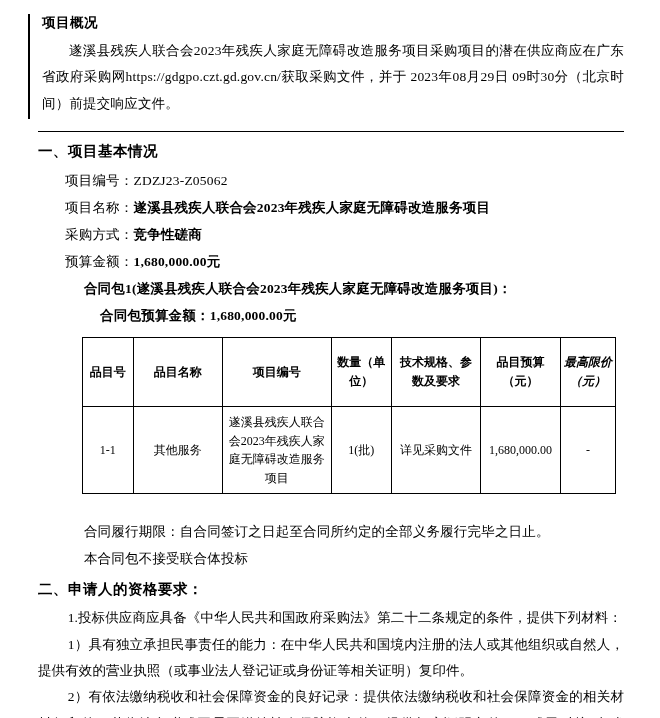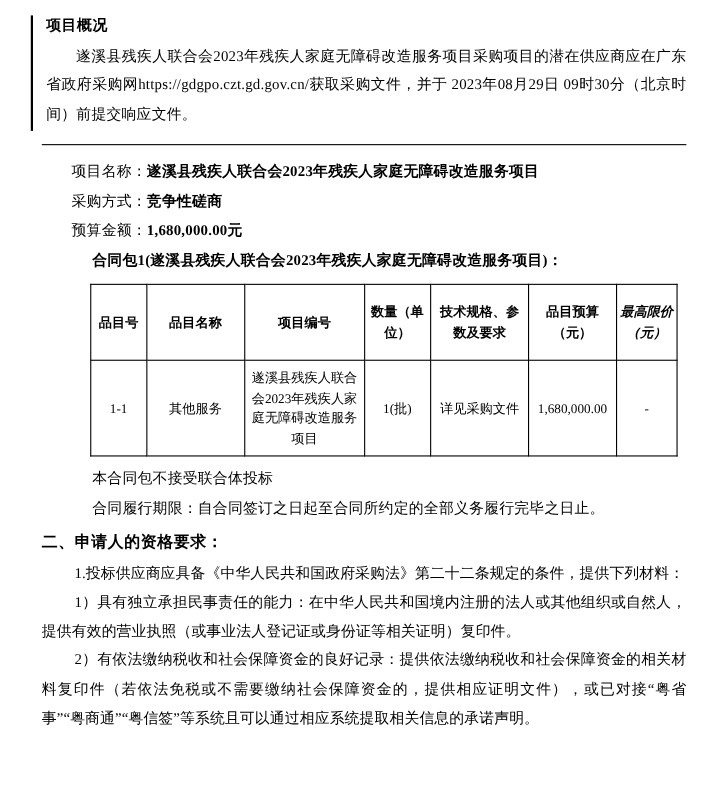--- a/index.html
+++ b/index.html
@@ -75,21 +75,21 @@
     letter-spacing: 0.2px;
   }
   .field-line b { font-weight: bold; }
   .indent3 { padding-left: 3.4em; }
   .indent4 { padding-left: 4.6em; }
 
   
   .tbl-wrap {
     padding-left: 3.4em;
     padding-right: 8px;
-    margin: 8px 0 6px 0;
+    margin: 8px 0 24px 0;
   }
   table.goods {
     border-collapse: collapse;
     width: 100%;
     table-layout: fixed;
   }
   table.goods th, table.goods td {
     border: 1px solid #000;
     font-size: 12px;
     text-align: center;
@@ -129,33 +129,40 @@
 <div class="page">
   <div class="content">
 
     <div class="overview-block">
       <div class="overview-rule"></div>
       <div class="overview-title">项目概况</div>
       <div class="overview-para">遂溪县残疾人联合会2023年残疾人家庭无障碍改造服务项目采购项目的潜在供应商应在广东省政府采购网https://gdgpo.czt.gd.gov.cn/获取采购文件，并于 2023年08月29日 09时30分（北京时间）前提交响应文件。</div>
     </div>
     <hr class="hr-full">
 
-
+    <div class="section-heading">一、项目基本情况</div>
+
+    <div class="field-line">
+      <span>项目编号：</span><span>ZDZJ23-Z05062</span>
+    </div>
     <div class="field-line">
       <span>项目名称：</span><b>遂溪县残疾人联合会2023年残疾人家庭无障碍改造服务项目</b>
     </div>
     <div class="field-line">
       <span>采购方式：</span><b>竞争性磋商</b>
     </div>
     <div class="field-line">
       <span>预算金额：</span><b>1,680,000.00元</b>
     </div>
 
     <div class="field-line indent3">
       <b>合同包1(遂溪县残疾人联合会2023年残疾人家庭无障碍改造服务项目)：</b>
+    </div>
+    <div class="field-line indent4">
+      <b>合同包预算金额：1,680,000.00元</b>
     </div>
 
     <div class="tbl-wrap">
       <table class="goods">
         <thead>
           <tr>
             <th class="col1">品目号</th>
             <th class="col2">品目名称</th>
             <th class="col3">项目编号</th>
             <th class="col4">数量（单位）</th>
@@ -171,22 +178,22 @@
             <td>遂溪县残疾人联合会2023年残疾人家庭无障碍改造服务项目</td>
             <td>1(批)</td>
             <td>详见采购文件</td>
             <td>1,680,000.00</td>
             <td>-</td>
           </tr>
         </tbody>
       </table>
     </div>
 
+    <div class="note-line">合同履行期限：自合同签订之日起至合同所约定的全部义务履行完毕之日止。</div>
     <div class="note-line">本合同包不接受联合体投标</div>
-    <div class="note-line">合同履行期限：自合同签订之日起至合同所约定的全部义务履行完毕之日止。</div>
 
     <div class="section-heading">二、申请人的资格要求：</div>
 
     <div class="hang">1.投标供应商应具备《中华人民共和国政府采购法》第二十二条规定的条件，提供下列材料：</div>
     <div class="hang">1）具有独立承担民事责任的能力：在中华人民共和国境内注册的法人或其他组织或自然人，提供有效的营业执照（或事业法人登记证或身份证等相关证明）复印件。</div>
     <div class="hang">2）有依法缴纳税收和社会保障资金的良好记录：提供依法缴纳税收和社会保障资金的相关材料复印件（若依法免税或不需要缴纳社会保障资金的，提供相应证明文件），或已对接“粤省事”“粤商通”“粤信签”等系统且可以通过相应系统提取相关信息的承诺声明。</div>
 
   </div>
 </div>
 

